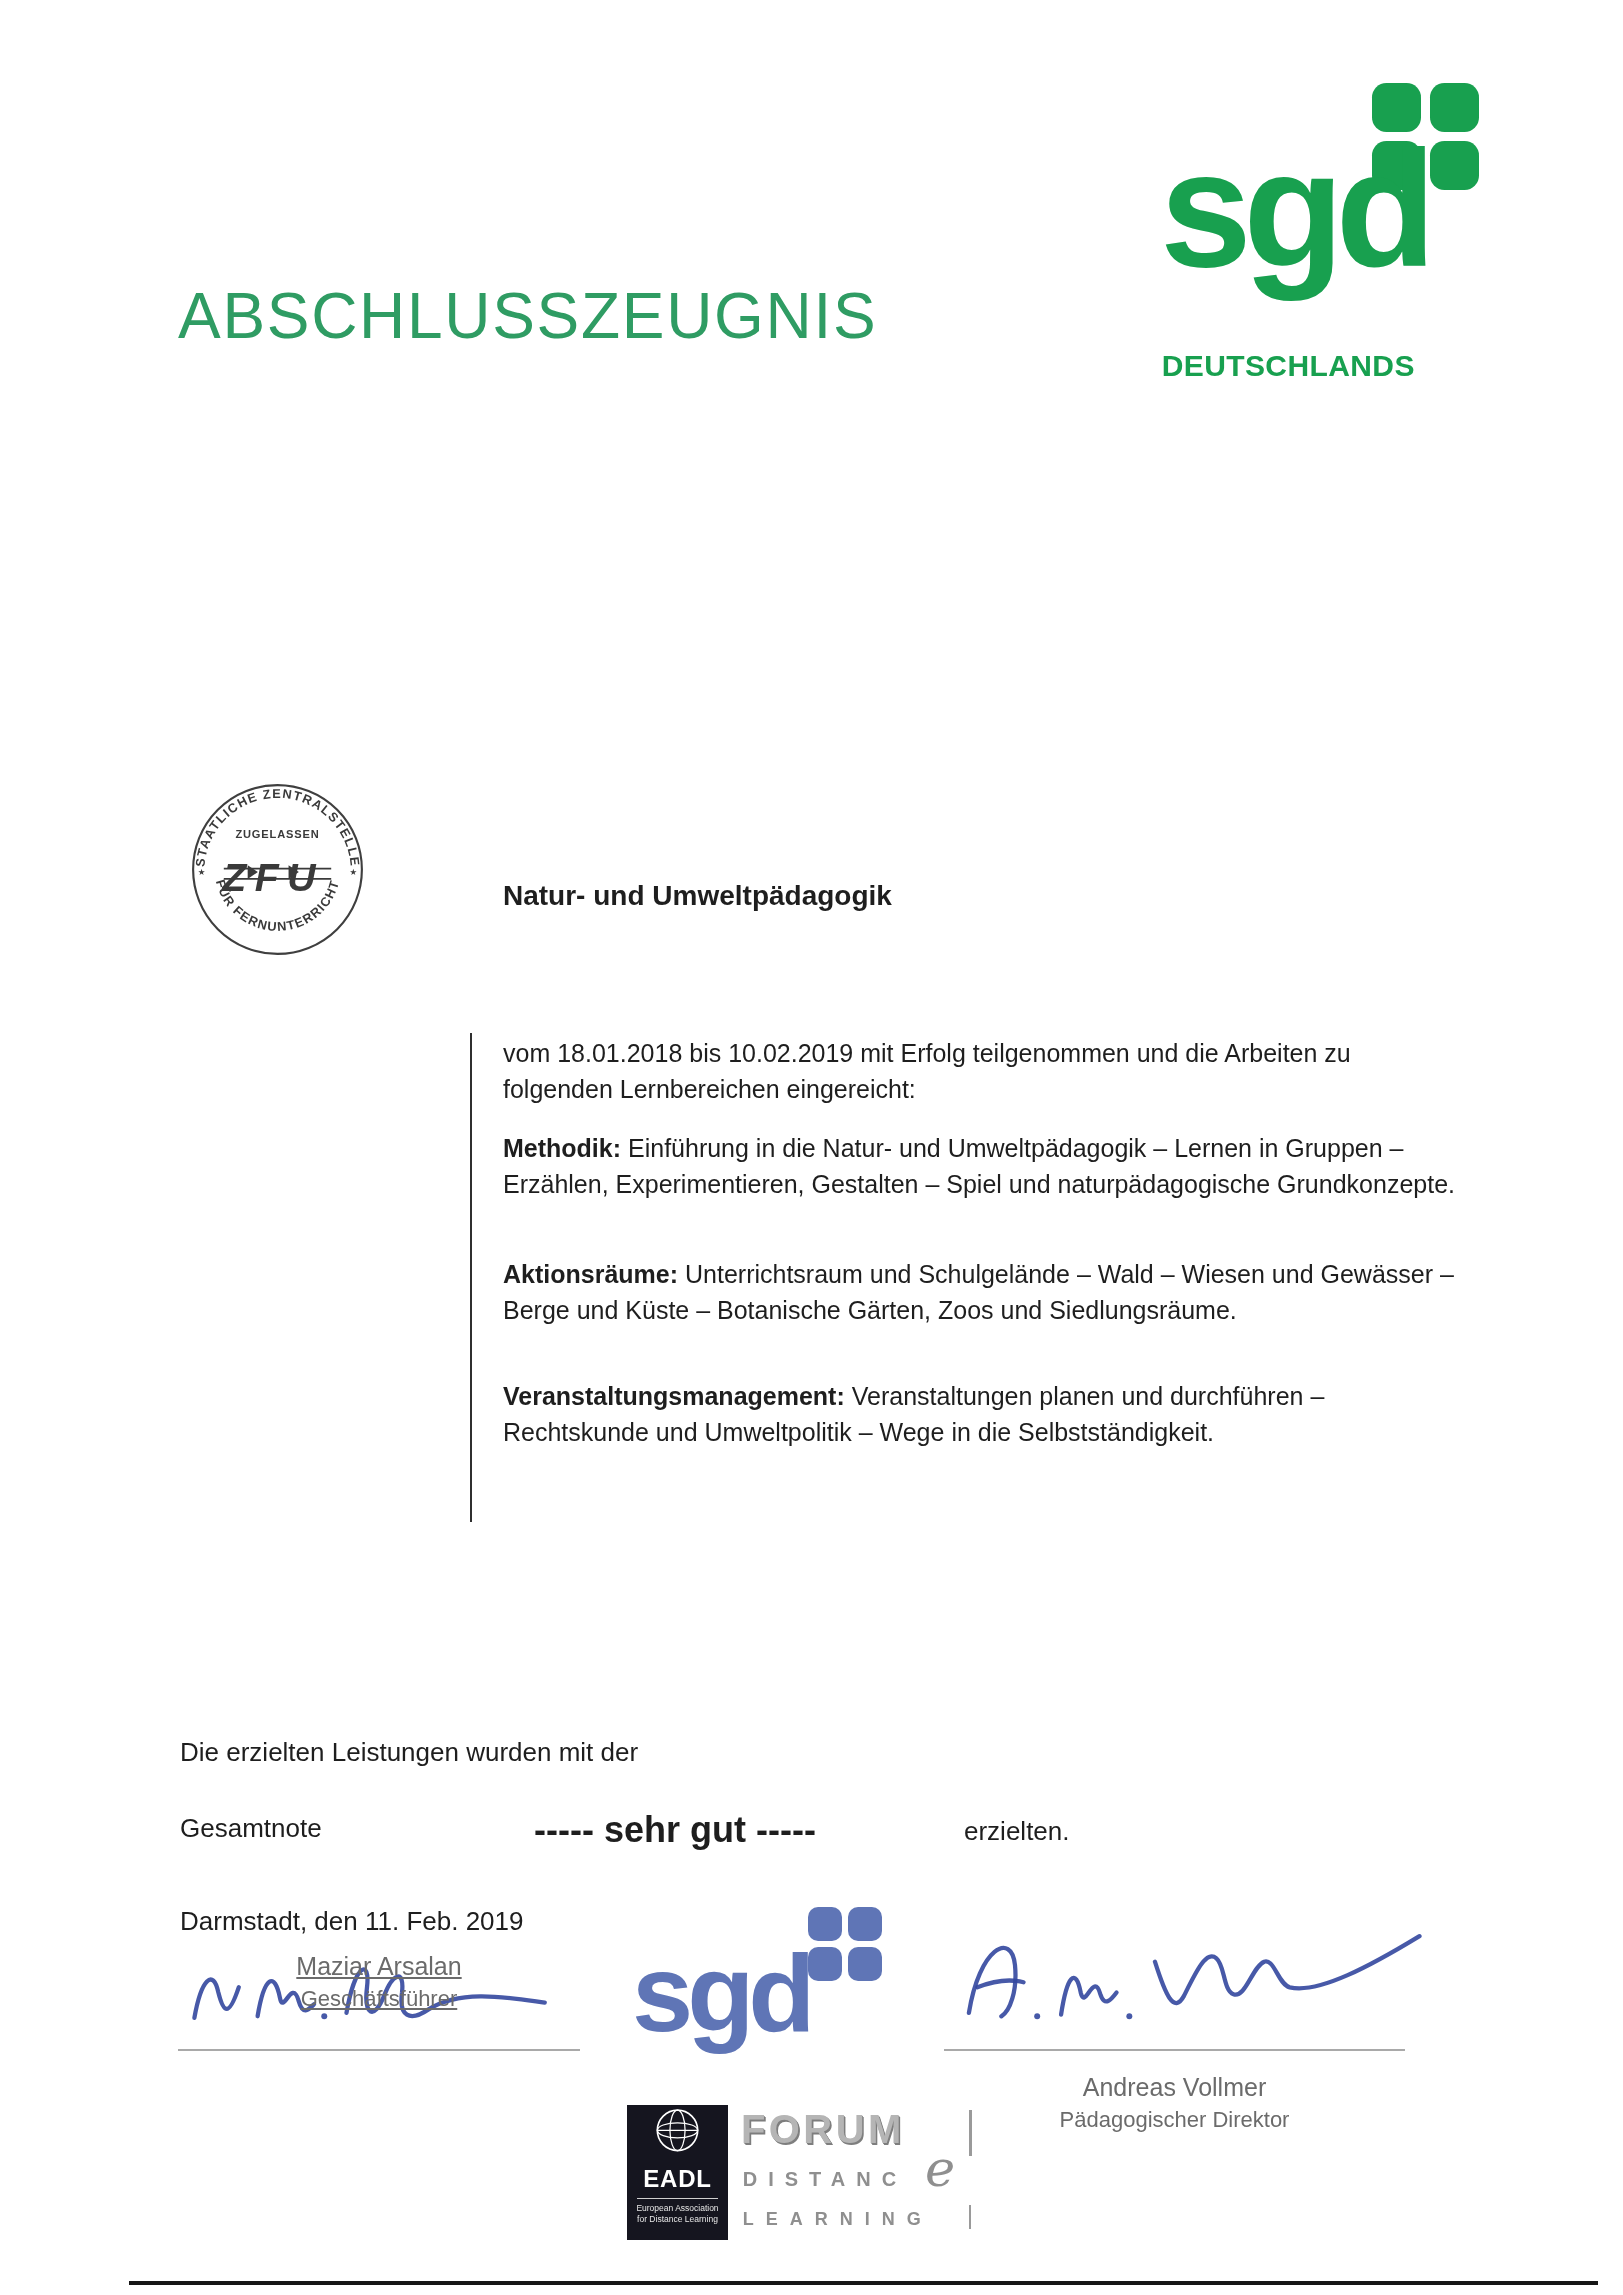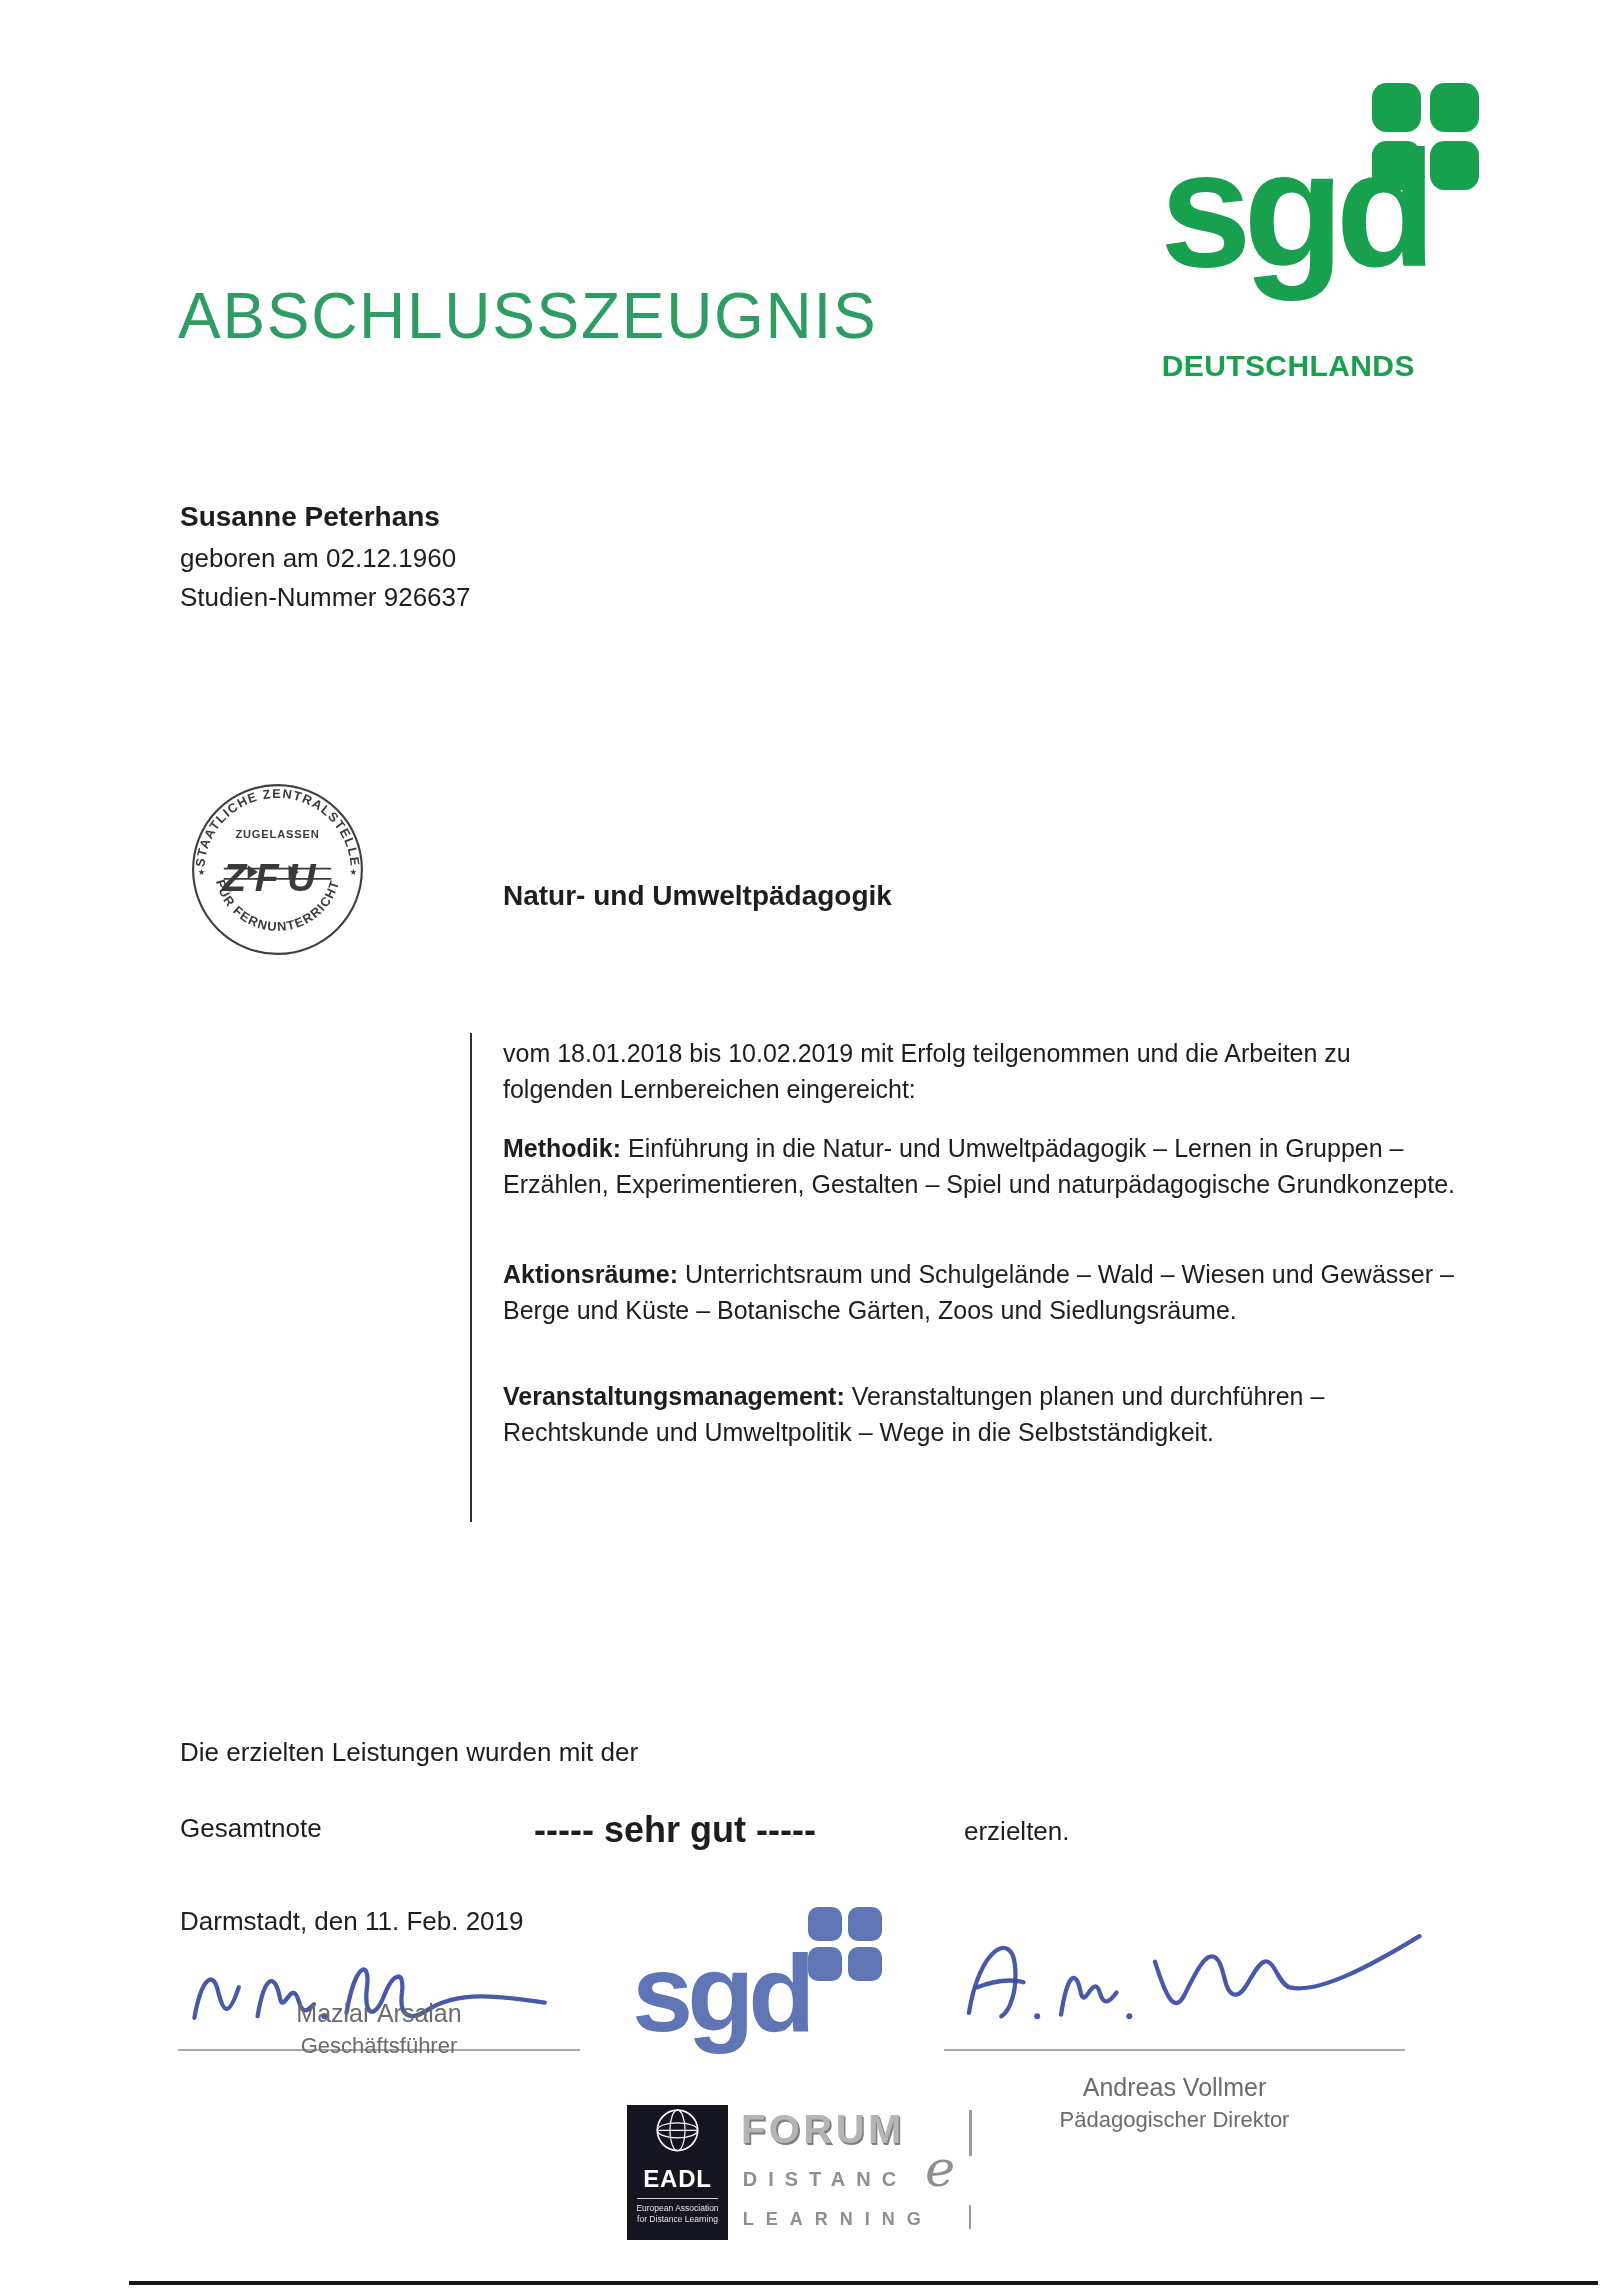--- a/index.html
+++ b/index.html
@@ -56,21 +56,21 @@
   .sig-line.left{left:178px;width:402px;}
   .sig-line.right{left:944px;width:461px;}
   .sig-svg{position:absolute;}
   .sig-svg path{fill:none;stroke:#33479f;stroke-width:5;stroke-linecap:round;opacity:.9;}
   .sig-svg circle{fill:#33479f;opacity:.9;}
   .sig-left{left:179px;top:1934px;width:376px;height:120px;}
   .sig-right{left:945px;top:1912px;width:495px;height:137px;}
   .sig-name{position:absolute;text-align:center;color:#6b6b6b;}
   .sig-name .n{font-size:25px;margin:0 0 5px 0;}
   .sig-name .r{font-size:22px;margin:0;}
-  .sig-name.left{left:178px;width:402px;top:1999px;}
+  .sig-name.left{left:178px;width:402px;top:1952px;text-decoration:underline;}
   .sig-name.right{left:944px;width:461px;top:2073px;}
   
   .stamp{position:absolute;left:632px;top:1904px;width:304px;height:156px;opacity:.88;filter:blur(0.3px);}
   .stamp-text{
     position:absolute;left:0;top:34px;font-size:110px;line-height:1;font-weight:700;
     letter-spacing:-6px;color:#4a63ad;
   }
   .stamp .sclover{
     position:absolute;left:176px;top:3.4px;display:grid;
     grid-template-columns:34px 34px;grid-template-rows:34px 34px;gap:6px;
@@ -113,25 +113,20 @@
       <i></i>
       <i></i>
       <i></i>
     </div>
     <div class="logo-text">sgd</div>
     <div class="tagline">
       <div>DEUTSCHLANDS</div>
     </div>
   </div>
 
-  <div class="recipient">
-    <p class="name">Susanne Peterhans</p>
-    <p class="line">geboren am 02.12.1960</p>
-    <p class="line">Studien-Nummer 926637</p>
-  </div>
 
   <svg class="seal" viewBox="0 0 210 210">
     <defs>
       <path id="arc-top" d="M 19,107 A 86,86 0 0 1 191,107"></path>
       <path id="arc-bot" d="M 31,103 A 74,74 0 0 0 179,103"></path>
     </defs>
     <circle cx="105" cy="105" r="99" fill="none" stroke="#3f3f3f" stroke-width="2.5"></circle>
     <text font-size="15" letter-spacing="1.5" font-weight="600">
       <textPath href="#arc-top" startOffset="50%" text-anchor="middle">STAATLICHE ZENTRALSTELLE</textPath>
     </text>

